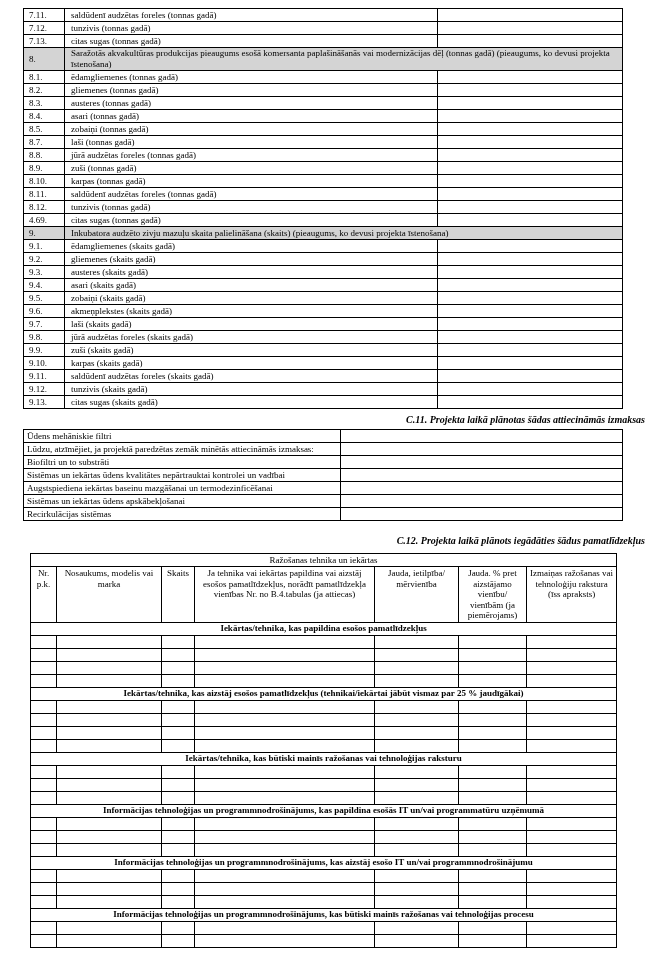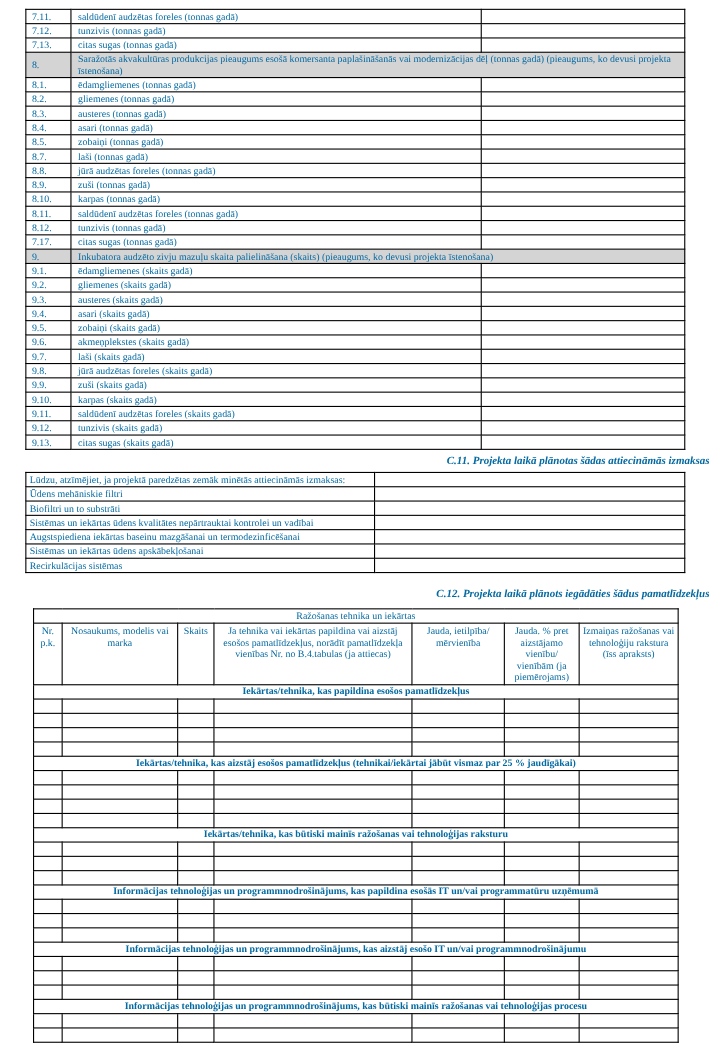--- a/index.html
+++ b/index.html
@@ -1,16 +1,16 @@
 <!DOCTYPE html>
 <html style="--shade: #d4d4d4;"><head>
 <meta charset="utf-8">
 <style>
   html,body{margin:0;padding:0;background:#ffffff;}
-  .page{width:645px;height:964px;background:#fff;font-family:"Liberation Serif",serif;color:#0369a1;overflow:hidden;position:relative;}
+  .page{width:645px;height:964px;background:#fff;font-family:"Liberation Serif",serif;color:#000000;overflow:hidden;position:relative;}
   table{border-collapse:collapse;table-layout:fixed;}
   td,th{border:1px solid #000;font-size:9px;font-weight:normal;vertical-align:middle;padding:0 3px;line-height:11px;word-wrap:break-word;}
   .t1{width:599px;margin:8px 0 0 23px;}
   .t1 td{height:12px;}
   .t1 td.num{padding-left:5px;}
   .t1 td.label{padding-left:6px;}
   tr.shaded td{background:var(--shade,#d4d4d4);}
   .heading{width:645px;text-align:right;font-weight:bold;font-style:italic;font-size:10px;margin-top:5px;}
   .h2{margin-top:14px;}
   .t2{width:599px;margin:4px 0 0 23px;}
@@ -101,21 +101,21 @@
           <td class="num">8.11.</td>
           <td class="label">saldūdenī audzētas foreles (tonnas gadā)</td>
           <td class="value"></td>
         </tr>
         <tr>
           <td class="num">8.12.</td>
           <td class="label">tunzivis (tonnas gadā)</td>
           <td class="value"></td>
         </tr>
         <tr>
-          <td class="num">7.17.</td>
+          <td class="num">4.69.</td>
           <td class="label">citas sugas (tonnas gadā)</td>
           <td class="value"></td>
         </tr>
         <tr class="shaded">
           <td class="num">9.</td>
           <td class="label" colspan="2">Inkubatora audzēto zivju mazuļu skaita palielināšana (skaits) (pieaugums, ko devusi projekta īstenošana)</td>
         </tr>
         <tr>
           <td class="num">9.1.</td>
           <td class="label">ēdamgliemenes (skaits gadā)</td>
@@ -186,25 +186,25 @@
 
   <div class="heading">C.11. Projekta laikā plānotas šādas attiecināmās izmaksas</div>
 
   <table class="t2">
     <colgroup>
       <col style="width:317px">
         <col style="width:282px">
     </colgroup>
     <tbody id="t2-body">
         <tr>
+          <td>Ūdens mehāniskie filtri</td>
+          <td></td>
+        </tr>
+        <tr>
           <td>Lūdzu, atzīmējiet, ja projektā paredzētas zemāk minētās attiecināmās izmaksas:</td>
-          <td></td>
-        </tr>
-        <tr>
-          <td>Ūdens mehāniskie filtri</td>
           <td></td>
         </tr>
         <tr>
           <td>Biofiltri un to substrāti</td>
           <td></td>
         </tr>
         <tr>
           <td>Sistēmas un iekārtas ūdens kvalitātes nepārtrauktai kontrolei un vadībai</td>
           <td></td>
         </tr>

